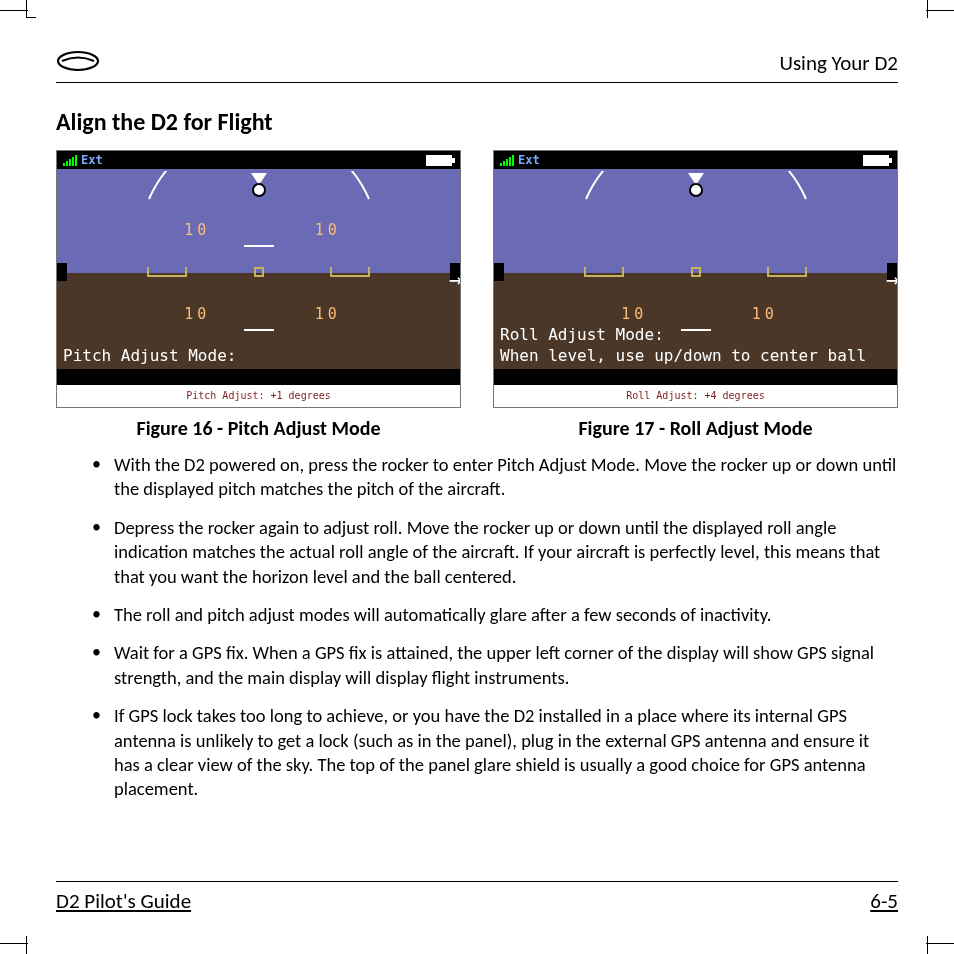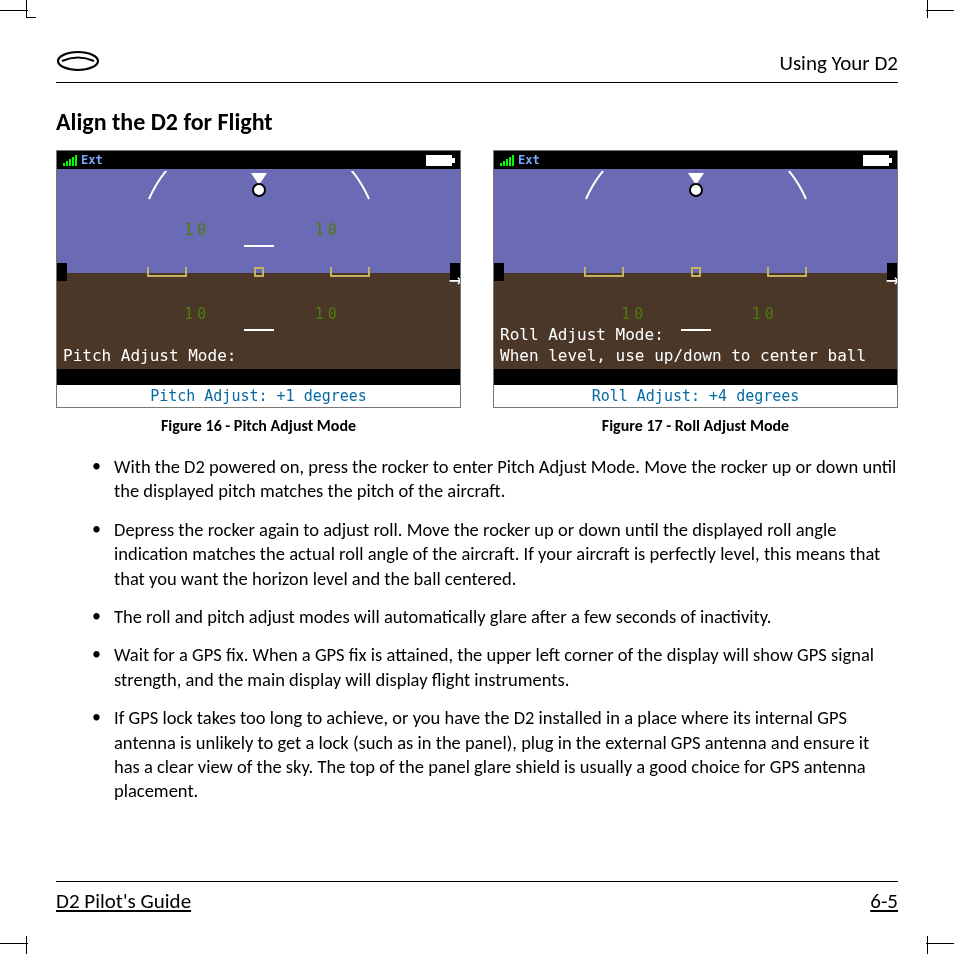--- a/index.html
+++ b/index.html
@@ -15,58 +15,58 @@
   .crop-br { bottom: 0; right: 26px; border-right: 1.5px solid #000; height: 18px; width: 10px; }
   .crop-br2 { position:absolute; bottom:10px; right:0; border-top:1.5px solid #000; width:28px; height:0;}
 
   .header { display: flex; justify-content: space-between; align-items: center; border-bottom: 1.5px solid #000; padding-bottom: 6px; margin-bottom: 24px; }
   .logo svg { width: 44px; height: 22px; }
   .header-title { font-size: 21px; }
   .section-title { font-size: 24px; font-weight: bold; margin-bottom: 14px; }
 
   .figures { display: flex; gap: 32px; margin-bottom: 10px; }
   .figure-block { flex: 1; }
-  .figure-block .caption { text-align: center; font-weight: bold; font-size: 16px; margin-top: 8px; }
+  .figure-block .caption { text-align: center; font-weight: bold; font-size: 20px; margin-top: 8px; }
 
   .ai-screen { width: 100%; height: 258px; border: 1px solid #777; position: relative; overflow: hidden; background: #000; font-family: "Lucida Console", Consolas, monospace; }
   .ai-topbar { position: absolute; top: 0; left: 0; right: 0; height: 18px; background: #000; color: #0f0; font-size: 12px; display:flex; align-items:center; }
   .sigbars { display:inline-flex; align-items:flex-end; gap:1px; margin-left:6px; height:12px;}
   .sigbars span { width:2px; background:#0f0; }
   .sigbars span:nth-child(1){height:3px}
   .sigbars span:nth-child(2){height:5px}
   .sigbars span:nth-child(3){height:7px}
   .sigbars span:nth-child(4){height:9px}
   .sigbars span:nth-child(5){height:11px}
   .ext { color:#7aa8ff; margin-left:4px; font-size:12px; font-weight:bold;}
   .batt { position:absolute; right:8px; top:4px; width:26px; height:11px; border:1.5px solid #fff;}
   .batt::after { content:""; position:absolute; right:-4px; top:2px; width:3px; height:5px; background:#fff;}
   .batt-fill { width:100%; height:100%; background:#fff;}
 
   .ai-sky { position:absolute; top:18px; left:0; right:0; height:104px; background:#6a6ab5; }
   .ai-ground { position:absolute; top:122px; left:0; right:0; height:96px; background:#4a3728; }
   .ai-arc { position:absolute; top:20px; left:50%; transform:translateX(-50%); }
   .ai-tri { position:absolute; top:22px; left:50%; transform:translateX(-50%); width:0; height:0; border-left:8px solid transparent; border-right:8px solid transparent; border-top:12px solid #fff;}
   .ai-circle { position:absolute; top:32px; left:50%; transform:translateX(-50%); width:14px; height:14px; border:2px solid #000; border-radius:50%; background:#fff;}
-  .ai-scale { position:absolute; left:8px; right:0; text-align:center; color:#4d7c0f; font-size:15px; letter-spacing:4px;}
+  .ai-scale { position:absolute; left:8px; right:0; text-align:center; color:#fdba74; font-size:15px; letter-spacing:4px;}
   .sky-scale { top:70px; }
   .mid-line-sky { position:absolute; left:50%; top:94px; width:30px; height:2px; background:#fff; transform:translateX(-50%);}
   .ground-scale { top:154px; }
   .mid-line-ground { position:absolute; left:50%; top:178px; width:30px; height:2px; background:#fff; transform:translateX(-50%);}
   .ai-horizon-marks { position:absolute; top:116px; left:0; right:0; height:24px; }
   .hm-left, .hm-right { position:absolute; width:40px; height:10px; border:2px solid #c9b060; border-top:none;}
   .hm-left { left:90px; }
   .hm-right { right:90px; }
   .hm-dot { position:absolute; left:50%; transform:translateX(-50%); width:10px; height:10px; border:2px solid #c9b060;}
   .ai-side-l, .ai-side-r { position:absolute; top:112px; width:10px; height:18px; background:#000;}
   .ai-side-l { left:0;} .ai-side-r { right:0;}
   .ai-text { position:absolute; left:6px; right:6px; bottom:40px; color:#fff; font-size:16px; line-height:1.3; white-space:pre-line;}
-  .ai-footer { position:absolute; left:0; right:0; bottom:0; height:22px; background:#fff; color:#0369a1; text-align:center; font-size:15px; line-height:22px;}
+  .ai-footer { position:absolute; left:0; right:0; bottom:0; height:22px; background:#fff; color:#7f1d1d; text-align:center; font-size:10px; line-height:22px;}
   .arrow-r { position:absolute; right:-2px; top:116px; color:#fff; font-size:22px;}
 
-  ul.bullets { list-style: none; padding: 0 0 0 36px; margin-top: 20px;}
+  ul.bullets { list-style: none; padding: 0 0 0 36px; margin-top: 13px;}
   ul.bullets li { position: relative; font-size: 18.5px; line-height: 1.32; margin-bottom: 14px; padding-left: 22px;}
   ul.bullets li::before { content: "•"; position: absolute; left: 0; top: 0; font-size: 18px;}
 
   .footer { position: absolute; left: 56px; right: 56px; bottom: 40px; border-top: 1.5px solid #000; padding-top: 6px; display: flex; justify-content: space-between; font-size: 21px; text-decoration: underline;}
 </style>
 </head>
 <body>
 
 <div class="page">
   <div class="crop-tl"></div>

